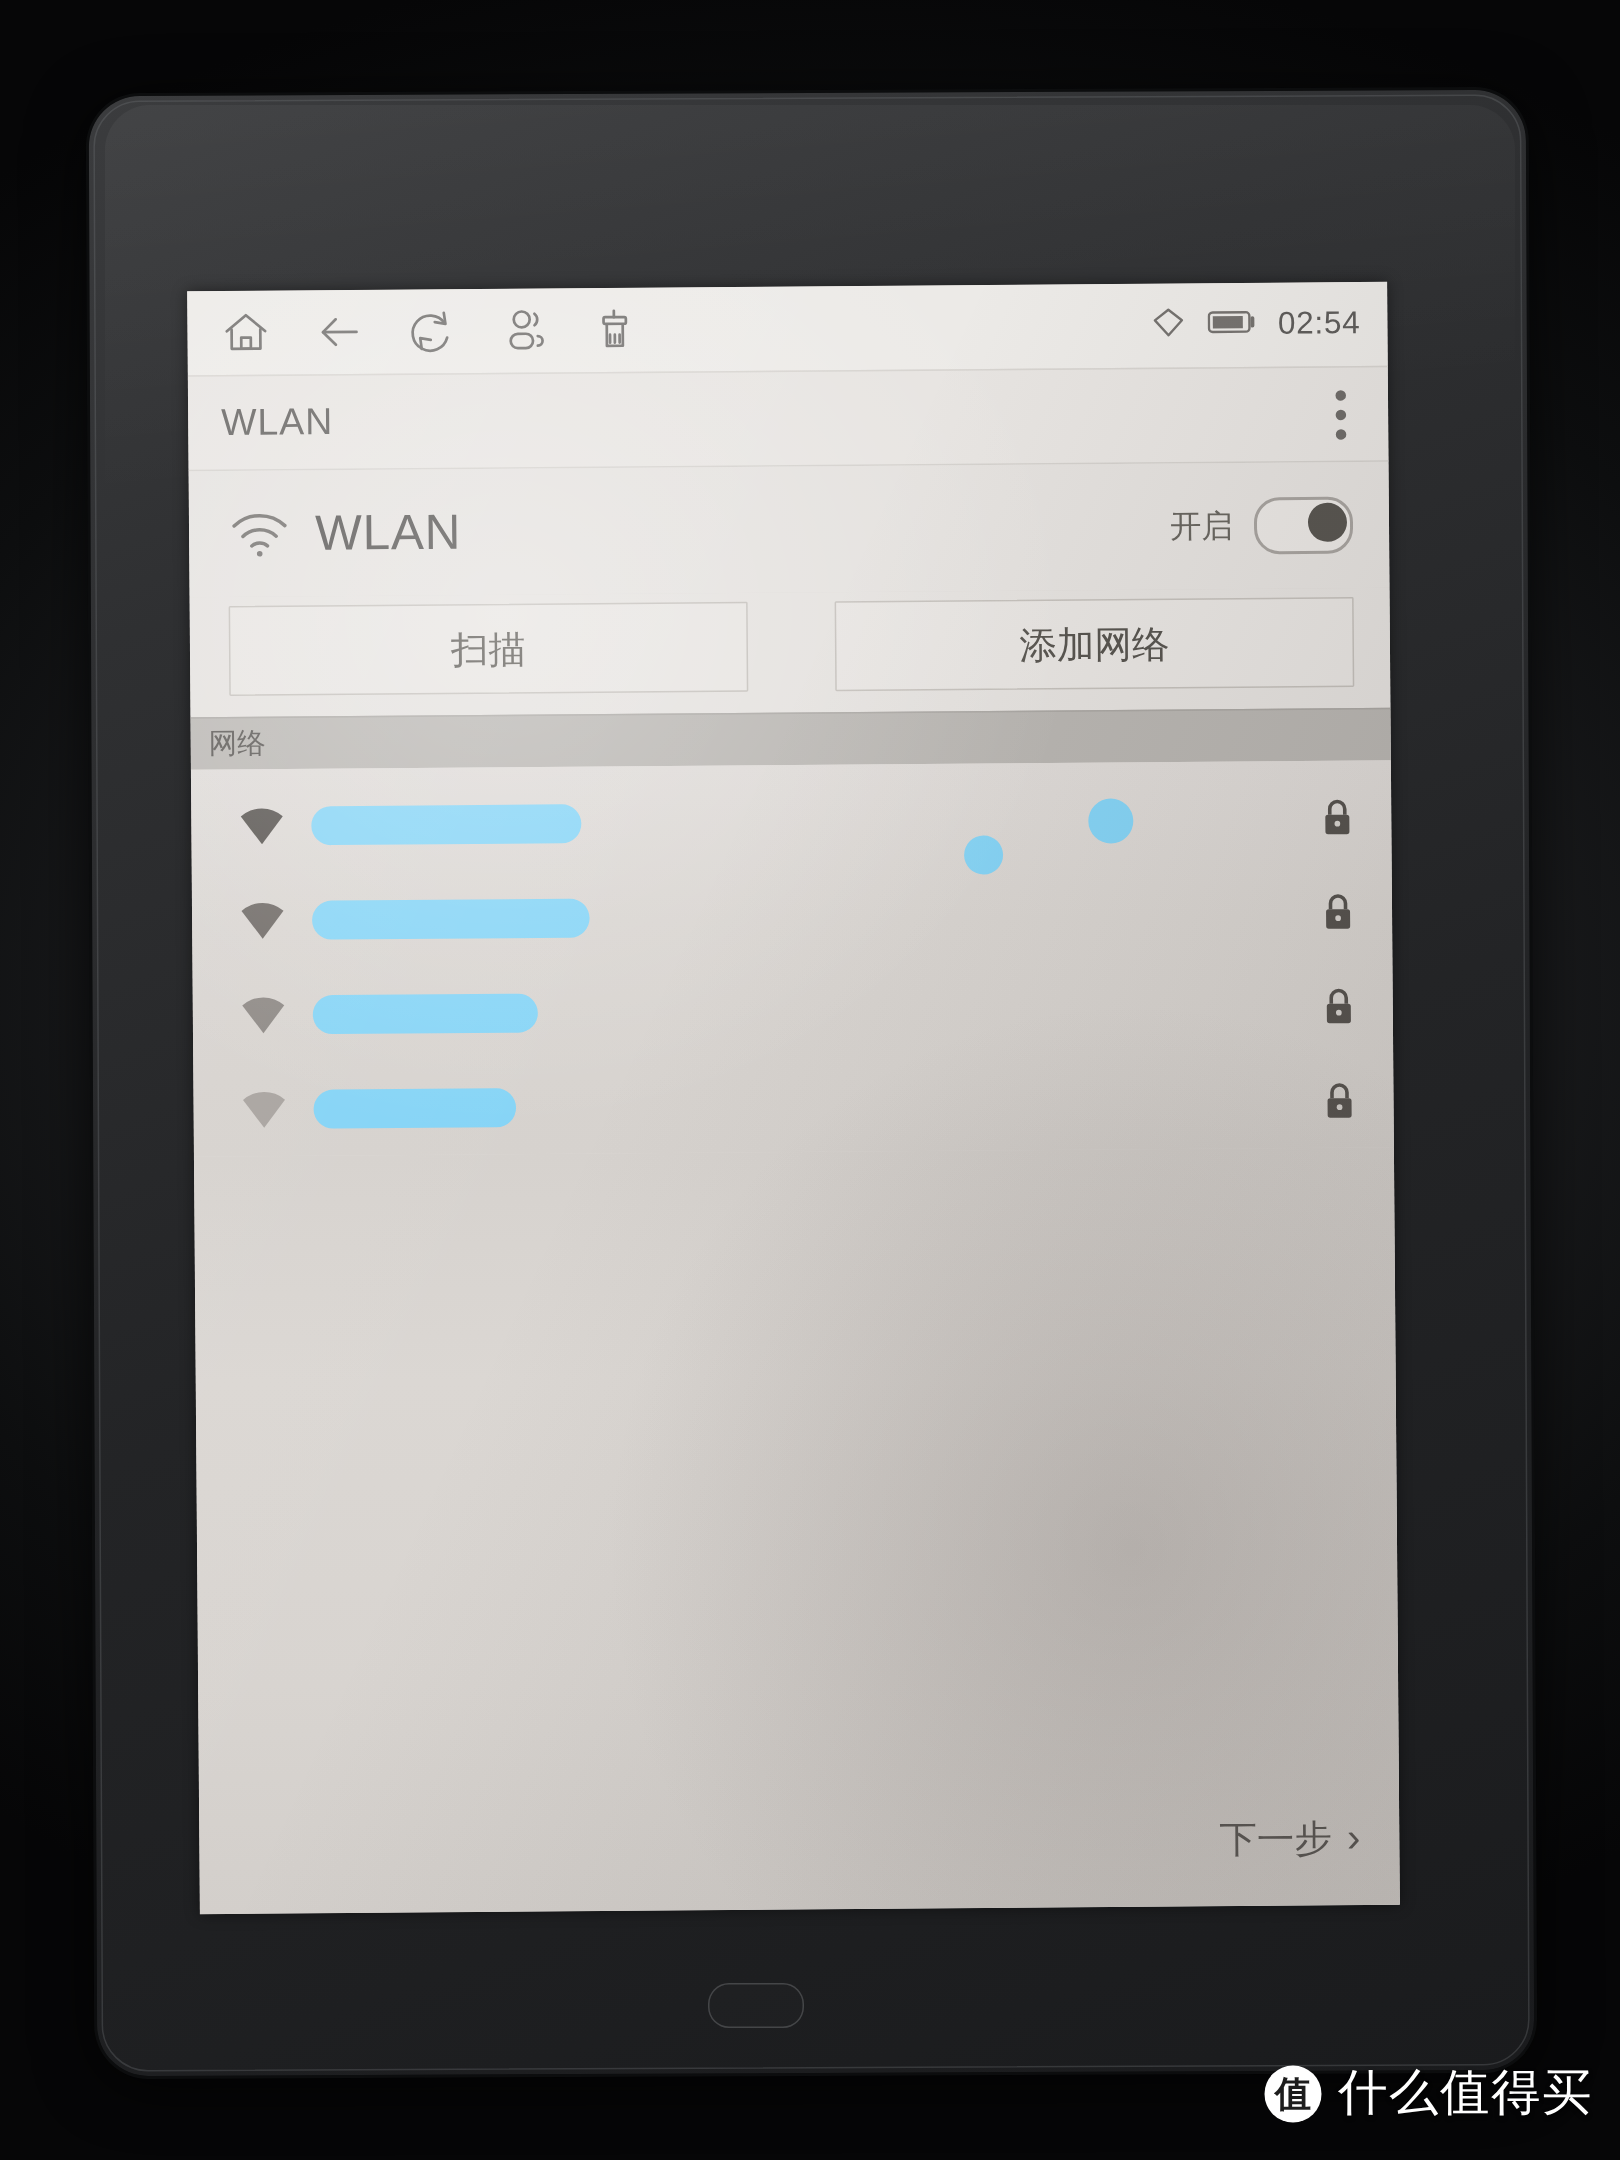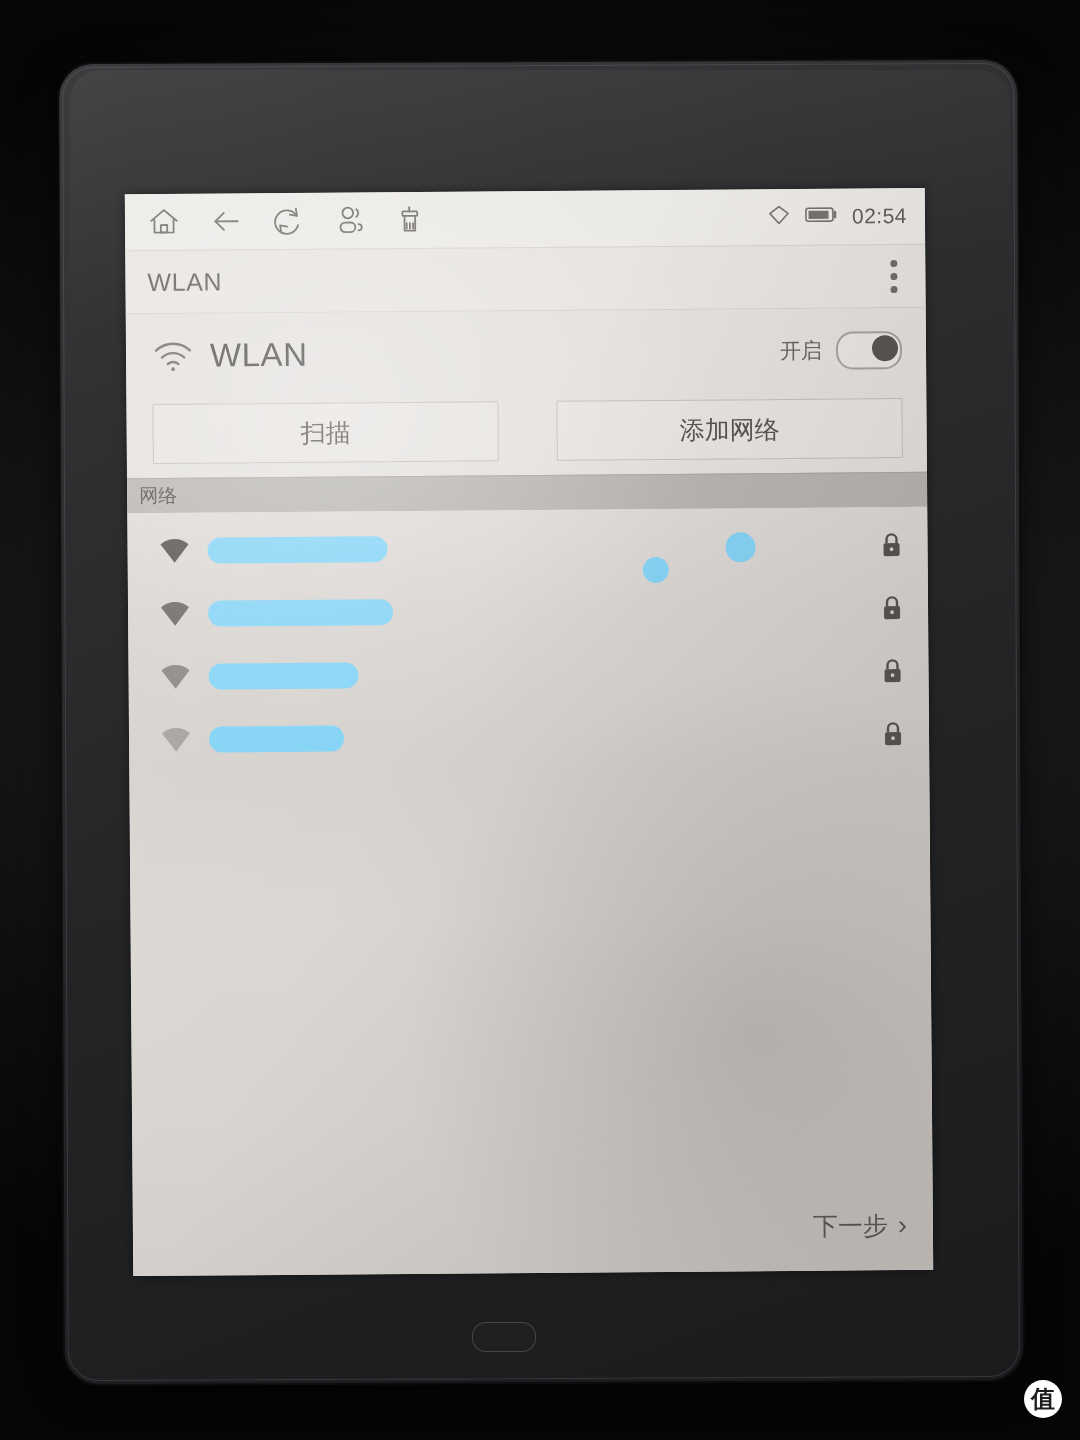--- a/index.html
+++ b/index.html
@@ -508,15 +508,16 @@
           <span id="next-chev">›</span>
         </div>
       </div>
 
     </div>
     <div id="screen-light"></div>
   </div>
 
   <div id="watermark">
     <span id="wm-badge">值</span>
+    <span id="wm-text">什么值得买</span>
   </div>
 
 </div>
 
 </body></html>

